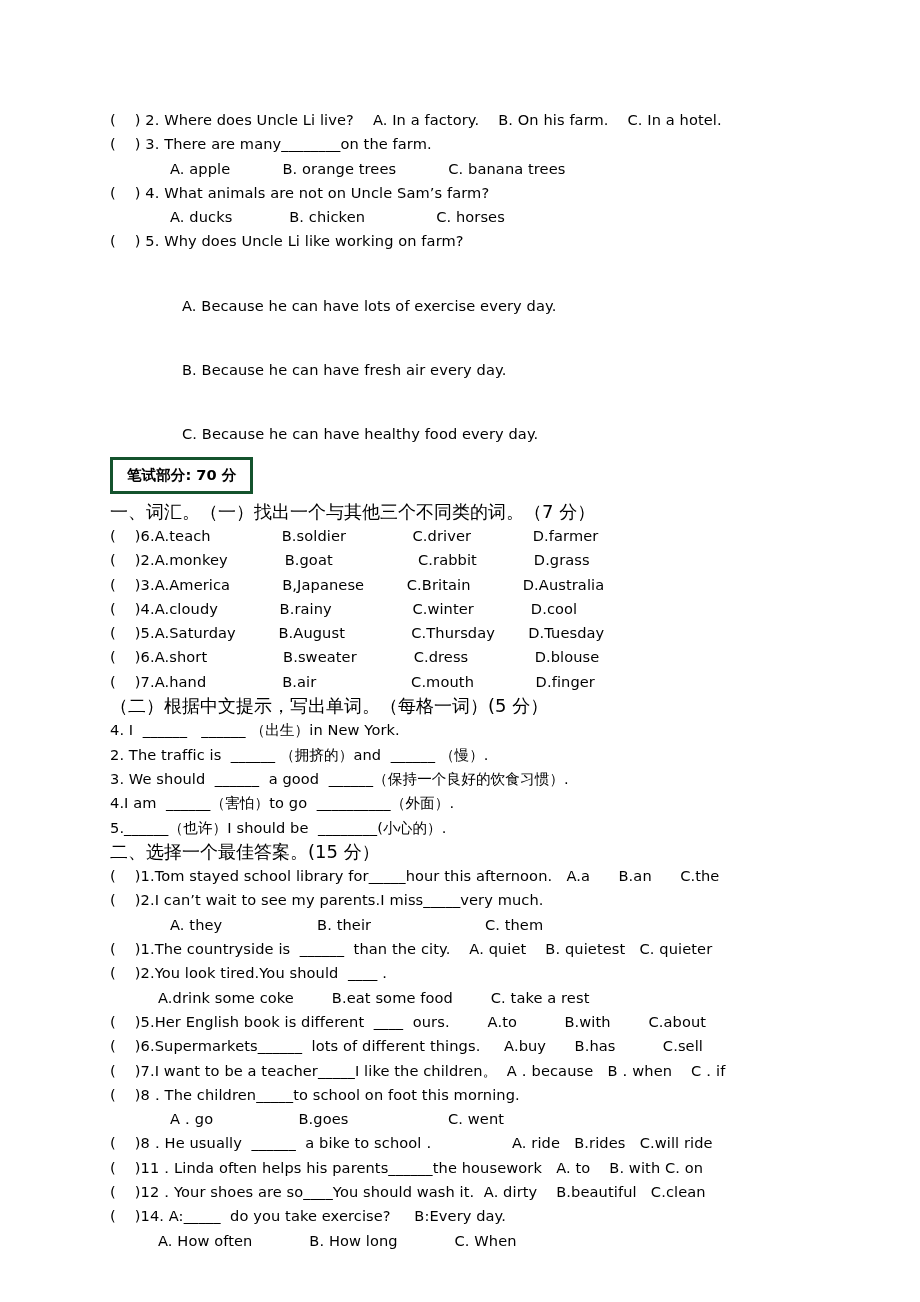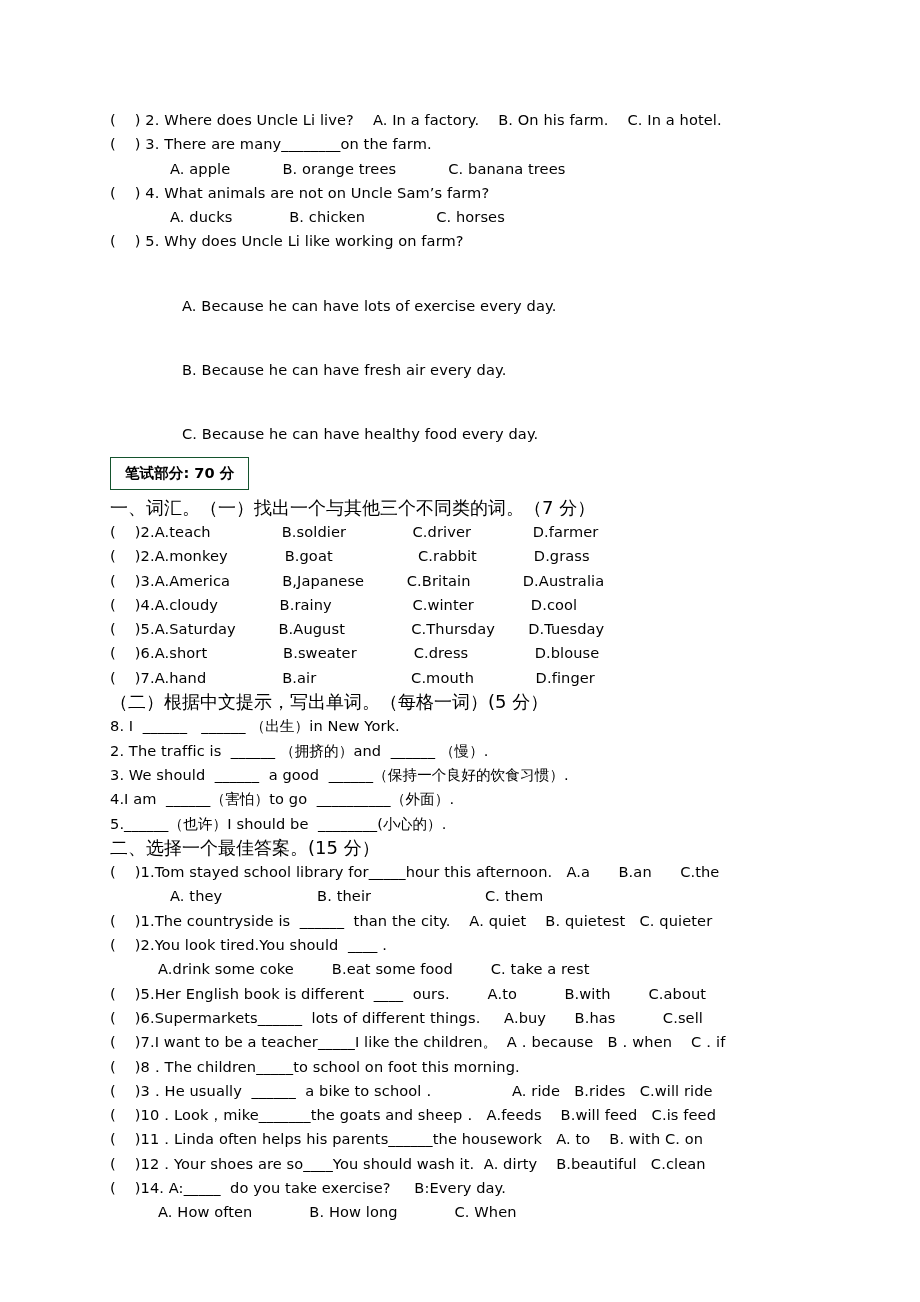--- a/index.html
+++ b/index.html
@@ -26,21 +26,21 @@
     line-height: 24.3px;
     white-space: pre;
     letter-spacing: 0.1px;
   }
   .indent-1 { padding-left: 0px; }
   .indent-2 { padding-left: 60px; }
   .indent-3 { padding-left: 72px; margin-top: 40px; }
   .indent-4 { padding-left: 48px; }
   .section-box {
     display: inline-block;
-    border: 1px solid #14532d;
+    border: 3px solid #14532d;
     padding: 6px 14px 7px 14px;
     font-size: 14.6px;
     font-weight: bold;
     line-height: 18px;
     margin-top: 10px;
     margin-bottom: 6px;
   }
   .sec-head {
     font-size: 18px;
     line-height: 24.3px;
@@ -64,52 +64,53 @@
     <div class="line cn indent-3">A. Because he can have lots of exercise every day.</div>
     <div class="line cn indent-3">B. Because he can have fresh air every day.</div>
     <div class="line cn indent-3">C. Because he can have healthy food every day.</div>
   </div>
 
   <div class="section-box cn">笔试部分: 70 分</div>
 
   <div class="sec-head cn">一、词汇。（一）找出一个与其他三个不同类的词。（7 分）</div>
 
   <div class="vocab-block">
-    <div class="line cn indent-1">(    )2.A.teach               B.soldier              C.driver             D.farmer</div>
+    <div class="line cn indent-1">(    )6.A.teach               B.soldier              C.driver             D.farmer</div>
     <div class="line cn indent-1">(    )2.A.monkey            B.goat                  C.rabbit            D.grass</div>
     <div class="line cn indent-1">(    )3.A.America           B,Japanese         C.Britain           D.Australia</div>
     <div class="line cn indent-1">(    )4.A.cloudy             B.rainy                 C.winter            D.cool</div>
     <div class="line cn indent-1">(    )5.A.Saturday         B.August              C.Thursday       D.Tuesday</div>
     <div class="line cn indent-1">(    )6.A.short                B.sweater            C.dress              D.blouse</div>
     <div class="line cn indent-1">(    )7.A.hand                B.air                    C.mouth             D.finger</div>
   </div>
 
   <div class="sec-head cn">（二）根据中文提示，写出单词。（每格一词）(5 分）</div>
 
   <div class="fill-block">
-    <div class="line cn indent-1">8. I  ______   ______ （出生）in New York.</div>
+    <div class="line cn indent-1">4. I  ______   ______ （出生）in New York.</div>
     <div class="line cn indent-1">2. The traffic is  ______ （拥挤的）and  ______ （慢）.</div>
     <div class="line cn indent-1">3. We should  ______  a good  ______（保持一个良好的饮食习惯）.</div>
     <div class="line cn indent-1">4.I am  ______（害怕）to go  __________（外面）.</div>
     <div class="line cn indent-1">5.______（也许）I should be  ________(小心的）.</div>
   </div>
 
   <div class="sec-head cn">二、选择一个最佳答案。(15 分）</div>
 
   <div class="choice-block">
     <div class="line cn indent-1">(    )1.Tom stayed school library for_____hour this afternoon.   A.a      B.an      C.the</div>
+    <div class="line cn indent-1">(    )2.I can’t wait to see my parents.I miss_____very much.</div>
     <div class="line cn indent-2">A. they                    B. their                        C. them</div>
     <div class="line cn indent-1">(    )1.The countryside is  ______  than the city.    A. quiet    B. quietest   C. quieter</div>
     <div class="line cn indent-1">(    )2.You look tired.You should  ____ .</div>
     <div class="line cn indent-4">A.drink some coke        B.eat some food        C. take a rest</div>
     <div class="line cn indent-1">(    )5.Her English book is different  ____  ours.        A.to          B.with        C.about</div>
     <div class="line cn indent-1">(    )6.Supermarkets______  lots of different things.     A.buy      B.has          C.sell</div>
     <div class="line cn indent-1">(    )7.I want to be a teacher_____I like the children。  A．because   B．when    C．if</div>
     <div class="line cn indent-1">(    )8．The children_____to school on foot this morning.</div>
-    <div class="line cn indent-1">(    )3．He usually  ______  a bike to school．                A. ride   B.rides   C.will ride</div>
-    <div class="line cn indent-1">(    )10．Look，mike_______the goats and sheep．  A.feeds    B.will feed   C.is feed</div>
+    <div class="line cn indent-2">A．go                  B.goes                     C. went</div>
+    <div class="line cn indent-1">(    )8．He usually  ______  a bike to school．                A. ride   B.rides   C.will ride</div>
     <div class="line cn indent-1">(    )11．Linda often helps his parents______the housework   A. to    B. with C. on</div>
     <div class="line cn indent-1">(    )12．Your shoes are so____You should wash it.  A. dirty    B.beautiful   C.clean</div>
     <div class="line cn indent-1">(    )14. A:_____  do you take exercise?     B:Every day.</div>
     <div class="line cn indent-4">A. How often            B. How long            C. When</div>
   </div>
 
 </div>
 
 </body></html>

